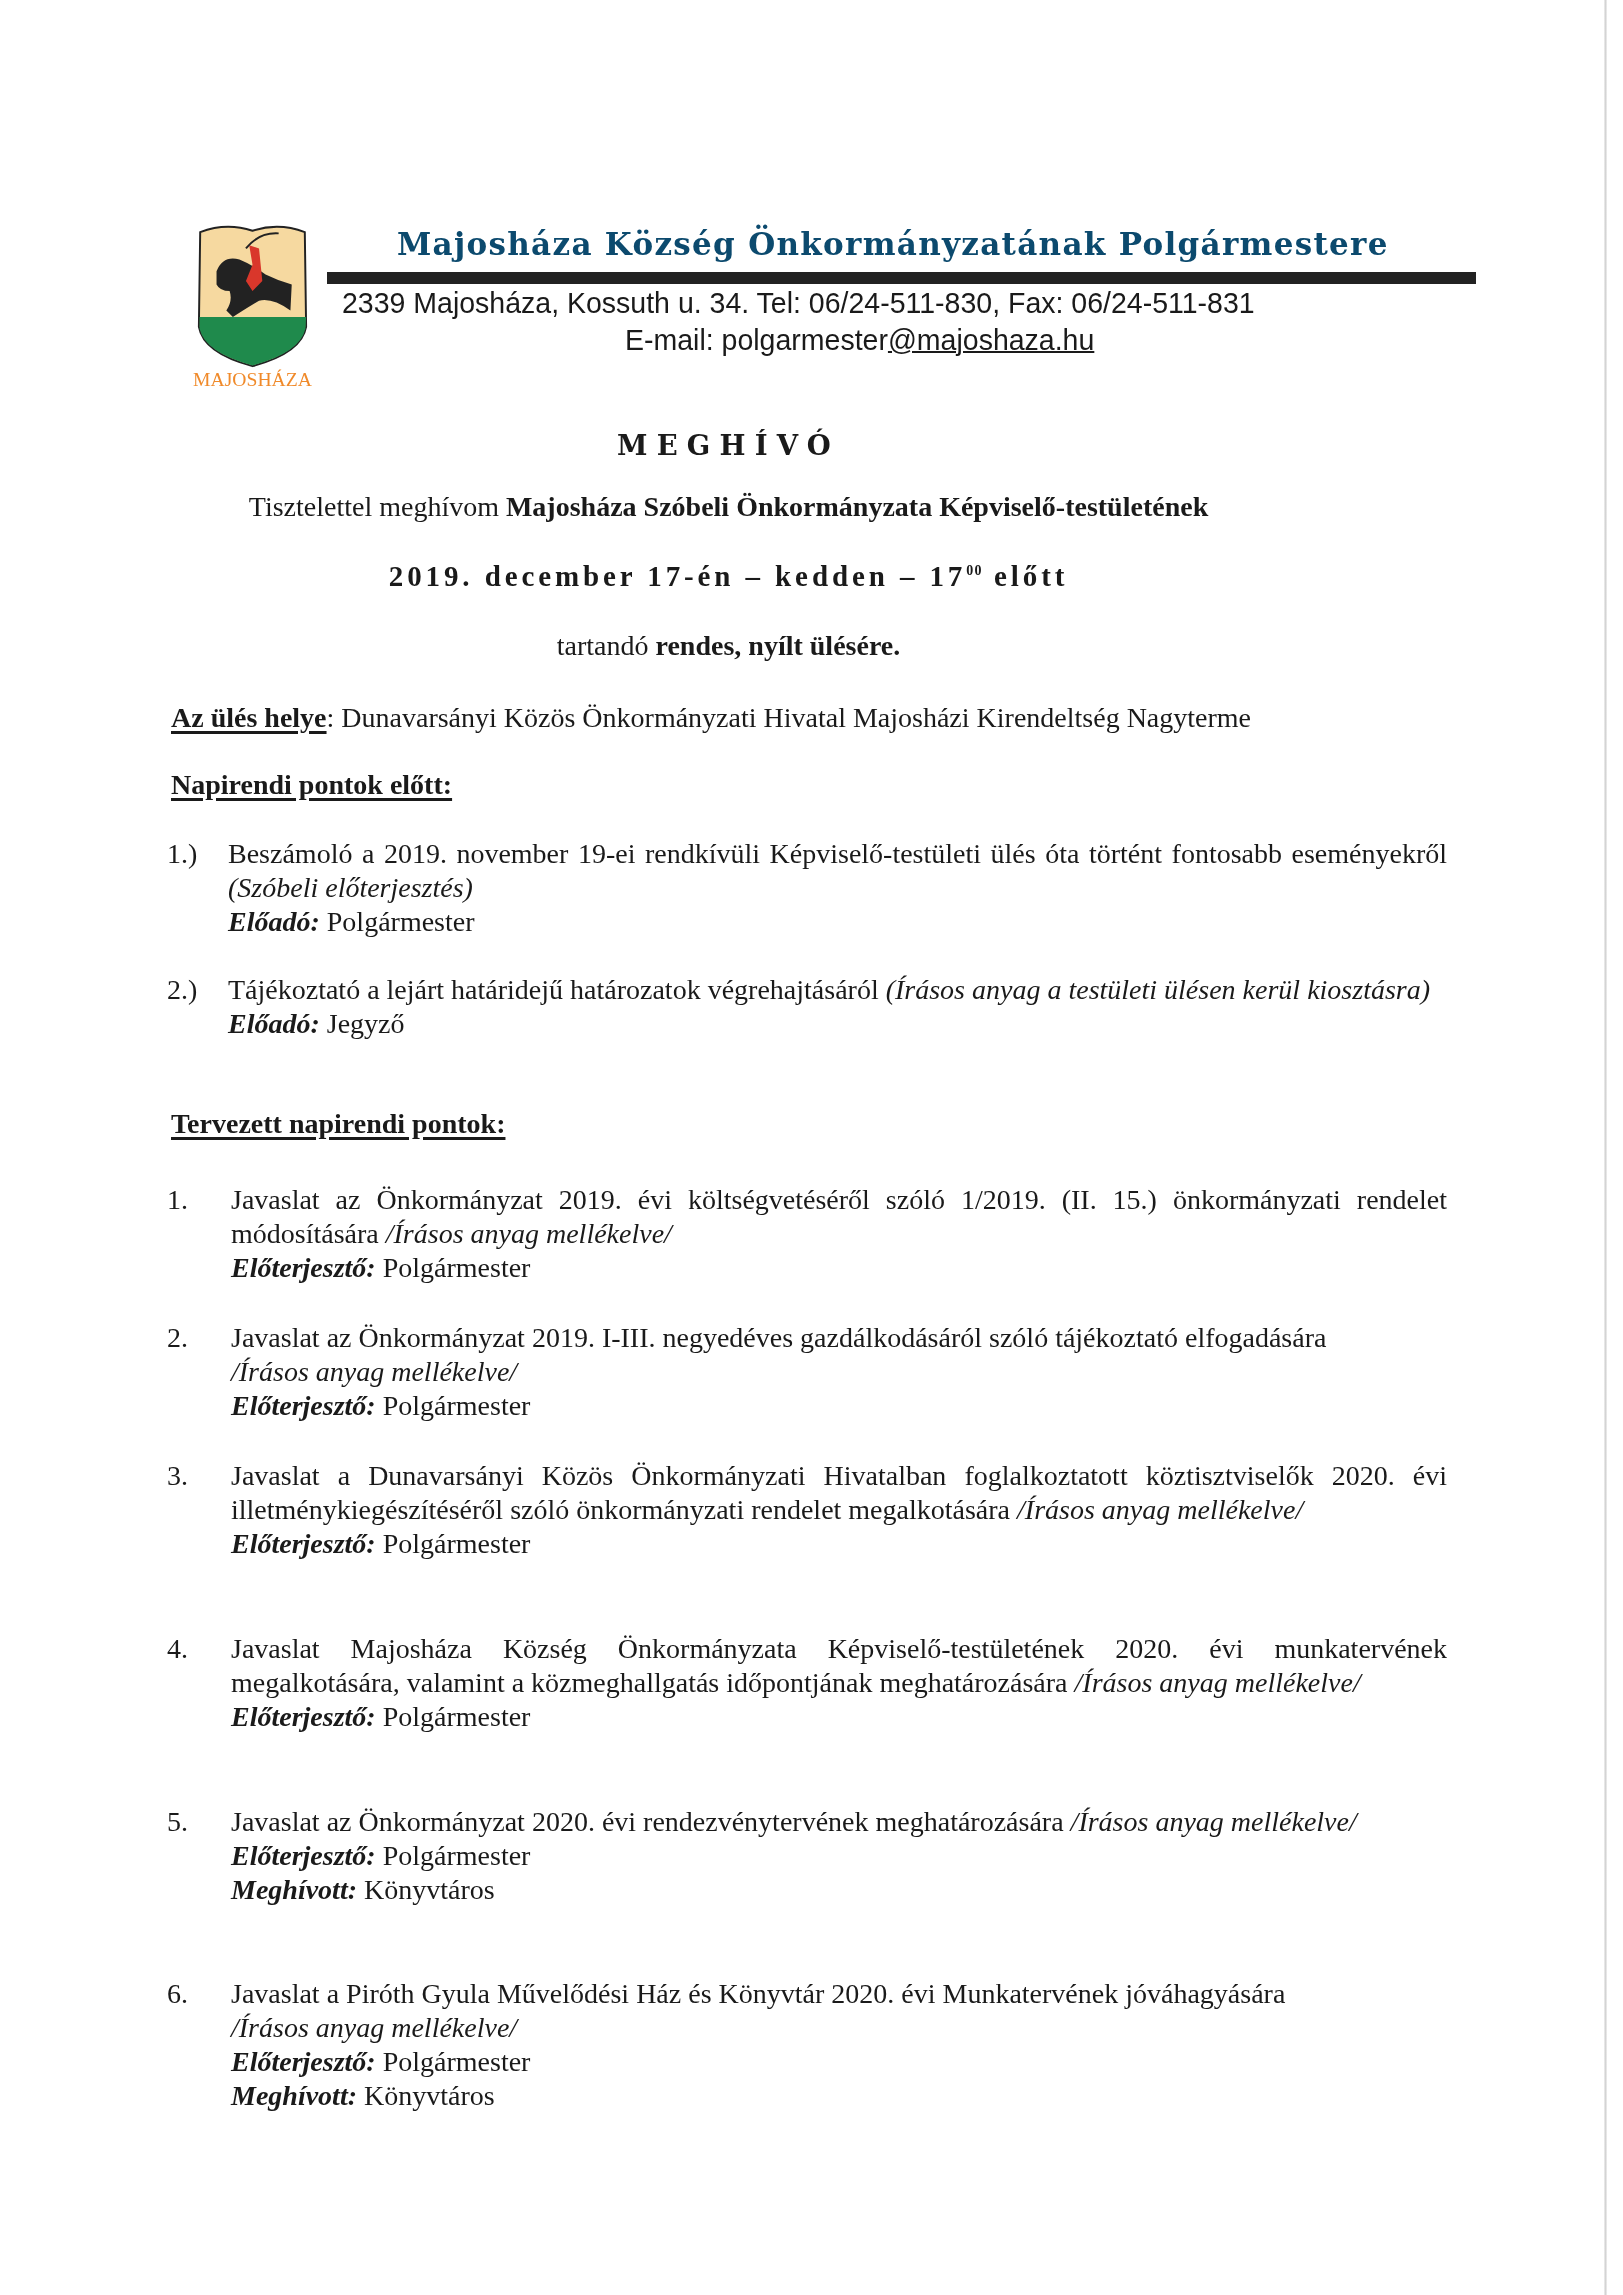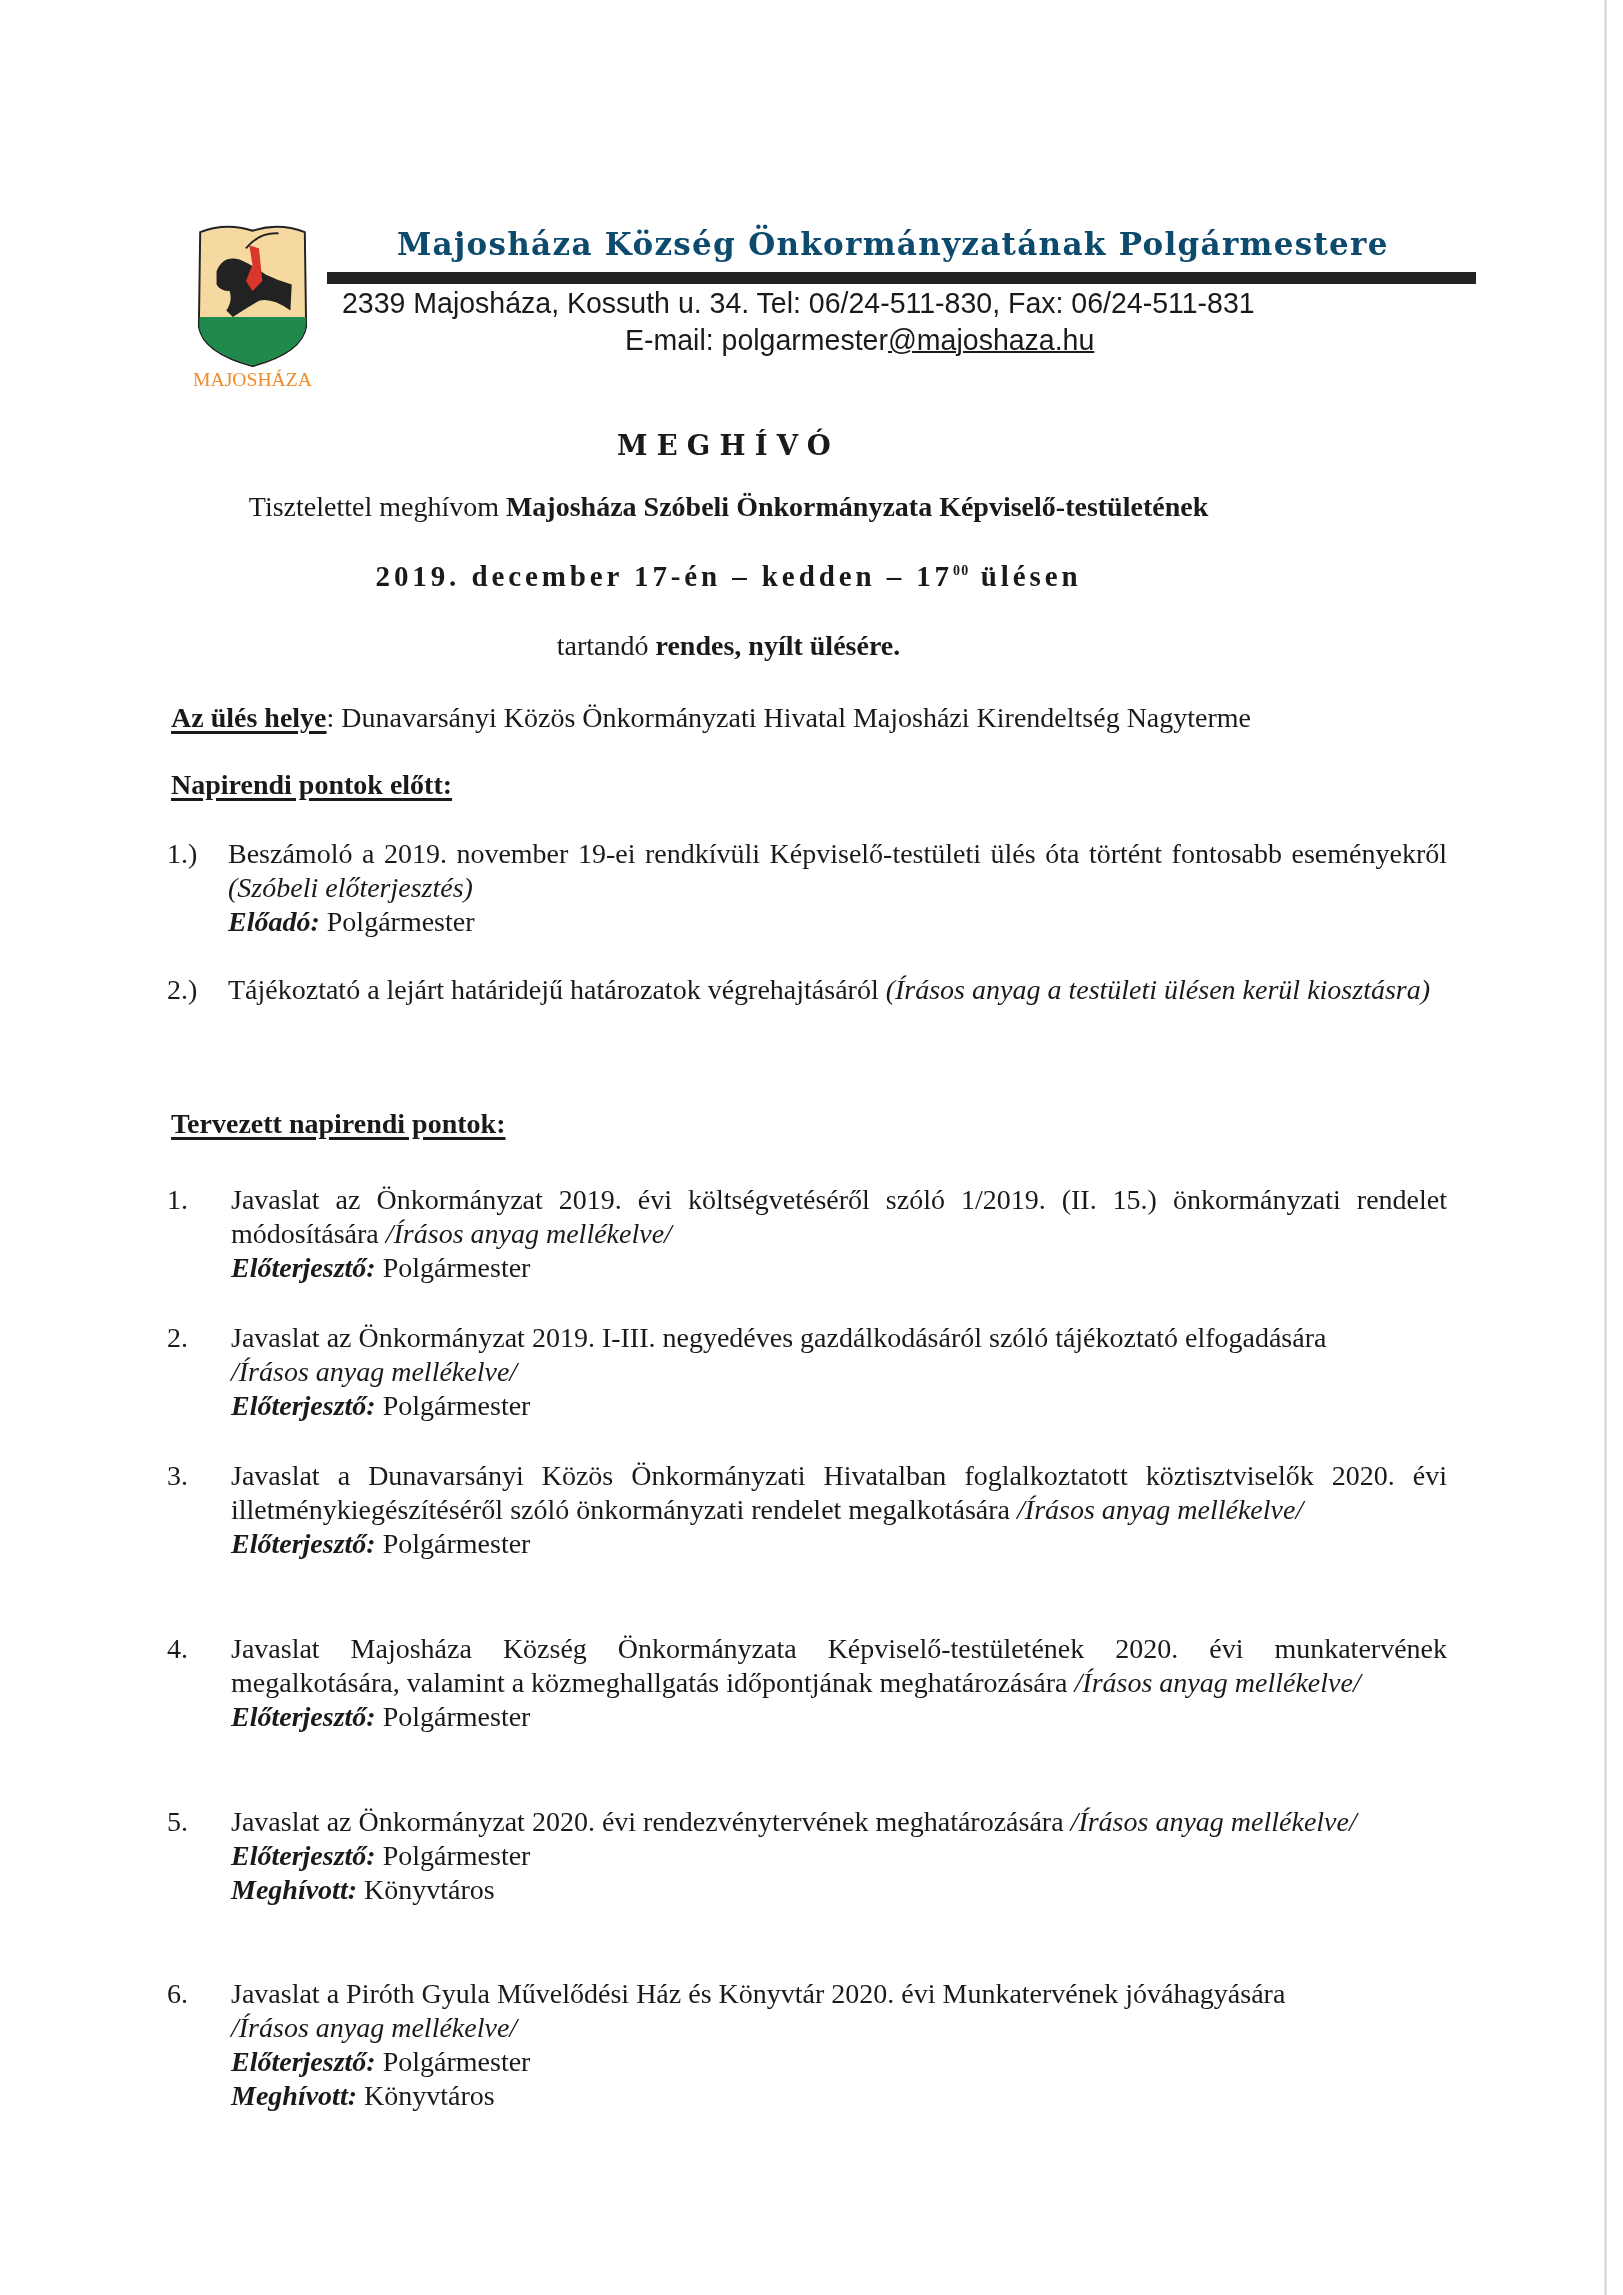--- a/index.html
+++ b/index.html
@@ -50,38 +50,39 @@
   <path d="M90 45 Q110 20 140 22" stroke="#222" stroke-width="3" fill="none"></path>
   <text x="100" y="255" text-anchor="middle" font-size="30" fill="#f08a2a" font-family="Liberation Serif, serif">MAJOSHÁZA</text>
 </svg>
 <div class="hdr-title">Majosháza Község Önkormányzatának Polgármestere</div>
 <div class="hdr-bar"></div>
 <div class="hdr-addr">2339 Majosháza, Kossuth u. 34. Tel: 06/24-511-830, Fax: 06/24-511-831</div>
 <div class="hdr-mail"><span>E-mail: polgarmester</span><span class="dom">@majoshaza.hu</span></div>
 
 <div class="center meghivo">MEGHÍVÓ</div>
 <div class="center intro"><span>Tisztelettel meghívom </span><b>Majosháza Szóbeli Önkormányzata Képviselő-testületének</b></div>
-<div class="center date"><span>2019. december 17-én – kedden – 17</span><sup>00</sup><span> ülésen</span></div>
+<div class="center date"><span>2019. december 17-én – kedden – 17</span><sup>00</sup><span> előtt</span></div>
 <div class="center held"><span>tartandó </span><b>rendes, nyílt ülésére.</b></div>
 
 <div class="line" style="top:702px"><span class="u">Az ülés helye</span><span>: Dunavarsányi Közös Önkormányzati Hivatal Majosházi Kirendeltség Nagyterme</span></div>
 
 <div class="line" style="top:769px"><span class="u">Napirendi pontok előtt:</span></div>
 
 <div class="item pre" style="top:837px">
   <span class="num">1.)</span>
   <div class="body">
     <p><span>Beszámoló a 2019. november 19-ei rendkívüli Képviselő-testületi ülés óta történt fontosabb eseményekről </span><i>(Szóbeli előterjesztés)</i></p>
     <p><i class="b">Előadó:</i><span> Polgármester</span></p>
   </div>
 </div>
 <div class="item pre" style="top:973px">
   <span class="num">2.)</span>
   <div class="body">
     <p><span>Tájékoztató a lejárt határidejű határozatok végrehajtásáról </span><i>(Írásos anyag a testületi ülésen kerül kiosztásra)</i></p>
+    <p><i class="b">Előadó:</i><span> Jegyző</span></p>
   </div>
 </div>
 
 <div class="line" style="top:1108px"><span class="u">Tervezett napirendi pontok:</span></div>
 
 <div class="item" style="top:1183px">
   <span class="num">1.</span>
   <div class="body">
     <p><span>Javaslat az Önkormányzat 2019. évi költségvetéséről szóló 1/2019. (II. 15.) önkormányzati rendelet módosítására </span><i>/Írásos anyag mellékelve/</i></p>
     <p><i class="b">Előterjesztő:</i><span> Polgármester</span></p>

